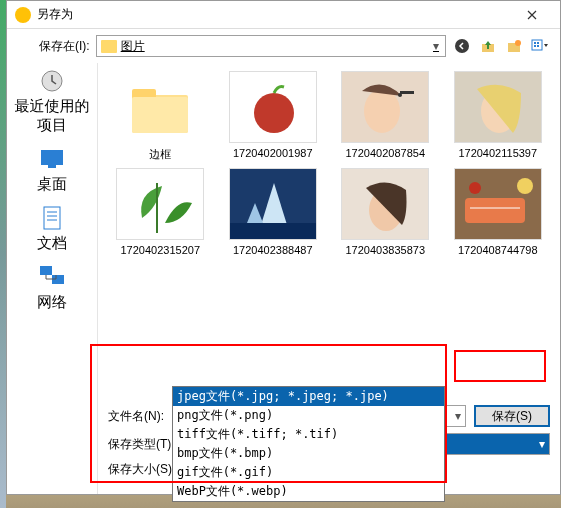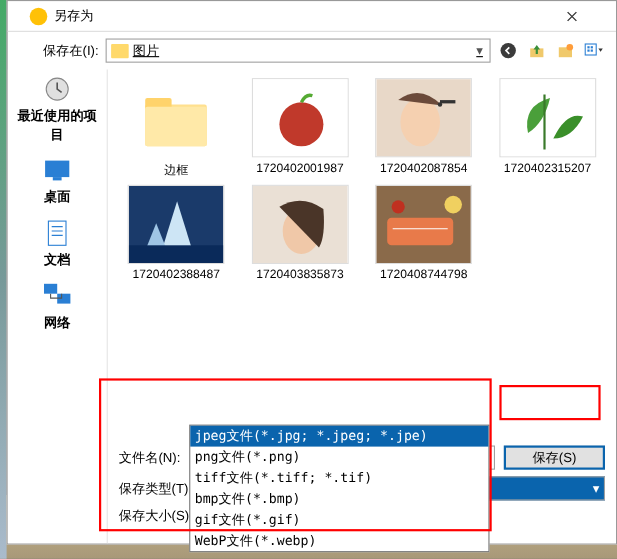--- a/index.html
+++ b/index.html
@@ -1,48 +1,48 @@
 <!DOCTYPE html>
 <html><head>
 <meta charset="utf-8">
 <style>
 * { box-sizing: border-box; margin: 0; padding: 0; }
 body { font-family: "Microsoft YaHei", SimSun, sans-serif; font-size: 12px; background: #555; overflow: hidden; width: 561px; height: 508px; }
 .dialog { position: absolute; left: 6px; top: 0; width: 555px; height: 495px; background: #fff; border: 1px solid #999; display: flex; flex-direction: column; }
-.titlebar { height: 28px; display: flex; align-items: center; padding: 0 20px; border-bottom: 1px solid #ddd; }
+.titlebar { height: 28px; display: flex; align-items: center; padding: 0 8px; border-bottom: 1px solid #ddd; }
 .titlebar .appicon { width: 16px; height: 16px; border-radius: 50%; background: #ffc107; margin-right: 6px; }
 .titlebar .title { flex: 1; font-size: 12px; }
 .titlebar .close { width: 40px; height: 22px; display: flex; align-items: center; justify-content: center; }
 .titlebar .close svg { width: 10px; height: 10px; }
 .toprow { display: flex; align-items: center; padding: 6px 10px 6px 32px; gap: 6px; }
 .toprow .lbl { white-space: nowrap; }
 .toprow .locwrap { flex: 1; display: flex; align-items: center; border: 1px solid #a0a0a0; height: 22px; background: #fff; text-decoration: underline; }
 .toprow .locwrap .fico { width: 16px; height: 13px; margin: 0 4px; background: #ffd96b; border-radius: 1px; }
 .toprow .locwrap .loctext { flex: 1; }
 .toprow .locwrap .chev { width: 18px; text-align: center; color: #555; }
 .toprow .tbtn { width: 20px; height: 20px; display: flex; align-items: center; justify-content: center; }
 .body { flex: 1; display: flex; overflow: hidden; }
 .sidebar { width: 90px; background: #fff; display: flex; flex-direction: column; align-items: center; padding-top: 4px; gap: 10px; }
 .sb-item { display: flex; flex-direction: column; align-items: center; gap: 2px; width: 80px; }
 .sb-item.sel { background: #fff; }
 .sb-icon { width: 32px; height: 28px; }
-.sb-lbl { font-size: 12px; text-align: center; font-weight: bold; }
+.sb-lbl { font-size: 15px; text-align: center; }
 .main { flex: 1; position: relative; background: #fff; display: flex; flex-direction: column; border-left: 1px solid #e5e5e5; }
 .grid { flex: 1; overflow: auto; padding: 8px 6px; display: grid; grid-template-columns: repeat(4, 1fr); gap: 6px 0; align-content: start; }
 .gitem { display: flex; flex-direction: column; align-items: center; gap: 4px; }
 .thumb { width: 88px; height: 72px; border: 1px solid #ddd; display: flex; align-items: center; justify-content: center; overflow: hidden; }
 .thumb.folder { border: none; }
 .gcap { font-size: 11px; text-align: center; max-width: 96px; white-space: nowrap; overflow: hidden; text-overflow: ellipsis; }
 .bottom { padding: 6px 10px 10px 10px; position: relative; }
 .brow { display: flex; align-items: center; margin-bottom: 6px; gap: 8px; }
 .brow .blbl { width: 70px; white-space: nowrap; }
 .brow .bfield { flex: 1; height: 22px; border: 1px solid #a0a0a0; display: flex; align-items: center; padding: 0 4px; background: #fff; }
 .brow .bfield .sel { background: #0a64ad; color: #fff; padding: 0 2px; }
 .brow .bfield .chev { margin-left: auto; color: #555; }
-.brow .bbtn { width: 92px; height: 22px; border: 1px solid #7a7a7a; background: #e1e1e1; display: flex; align-items: center; justify-content: center; }
+.brow .bbtn { width: 76px; height: 22px; border: 1px solid #7a7a7a; background: #e1e1e1; display: flex; align-items: center; justify-content: center; }
 .bbtn.primary { border: 2px solid #0a64ad; }
 .dropdown { position: absolute; left: 172px; top: 386px; width: 273px; background: #fff; border: 1px solid #767676; z-index: 5; }
 .dropdown .opt { padding: 1px 4px; font-size: 12px; font-family: SimSun, monospace; }
 .dropdown .opt.selopt { background: #0a64ad; color: #fff; }
 .redbox1 { position: absolute; border: 2px solid #ff0000; left: 90px; top: 344px; width: 357px; height: 139px; z-index: 10; pointer-events: none; }
 .redbox2 { position: absolute; border: 2px solid #ff0000; left: 454px; top: 350px; width: 92px; height: 32px; z-index: 10; pointer-events: none; }
 .bgstrip { position: absolute; left: 0; top: 0; width: 6px; height: 508px; background: linear-gradient(#4a6, #799, #abc); }
 .bgbot { position: absolute; left: 0; top: 450px; width: 561px; height: 58px; background: linear-gradient(#c9b98f, #a89878); z-index: -1; }
 </style>
 </head>
@@ -164,20 +164,30 @@
                 <path d="M20 20 q20 -15 40 5" fill="#6b4a3a"></path>
                 <circle cx="58" cy="24" r="2" fill="#333"></circle>
                 <rect x="58" y="20" width="14" height="3" fill="#333"></rect>
               </svg>
             </div>
             <div class="gcap">1720402087854</div>
           </div>
           <div class="gitem">
             <div class="thumb">
               <svg width="88" height="72">
+                <rect width="88" height="72" fill="#d8d0c0"></rect>
+                <ellipse cx="44" cy="40" rx="18" ry="22" fill="#f5d5b5"></ellipse>
+                <path d="M22 18 q22 -10 44 4 q0 30 -8 40" fill="#e8d070"></path>
+              </svg>
+            </div>
+            <div class="gcap">1720402115397</div>
+          </div>
+          <div class="gitem">
+            <div class="thumb">
+              <svg width="88" height="72">
                 <rect width="88" height="72" fill="#fff"></rect>
                 <path d="M25 50 Q20 25 45 18 Q40 40 25 50" fill="#4a9f3a"></path>
                 <path d="M48 55 Q60 30 75 35 Q65 55 48 55" fill="#3a8f2a"></path>
                 <path d="M40 15 v50" stroke="#3a7a2a" stroke-width="2"></path>
               </svg>
             </div>
             <div class="gcap">1720402315207</div>
           </div>
           <div class="gitem">
             <div class="thumb">

